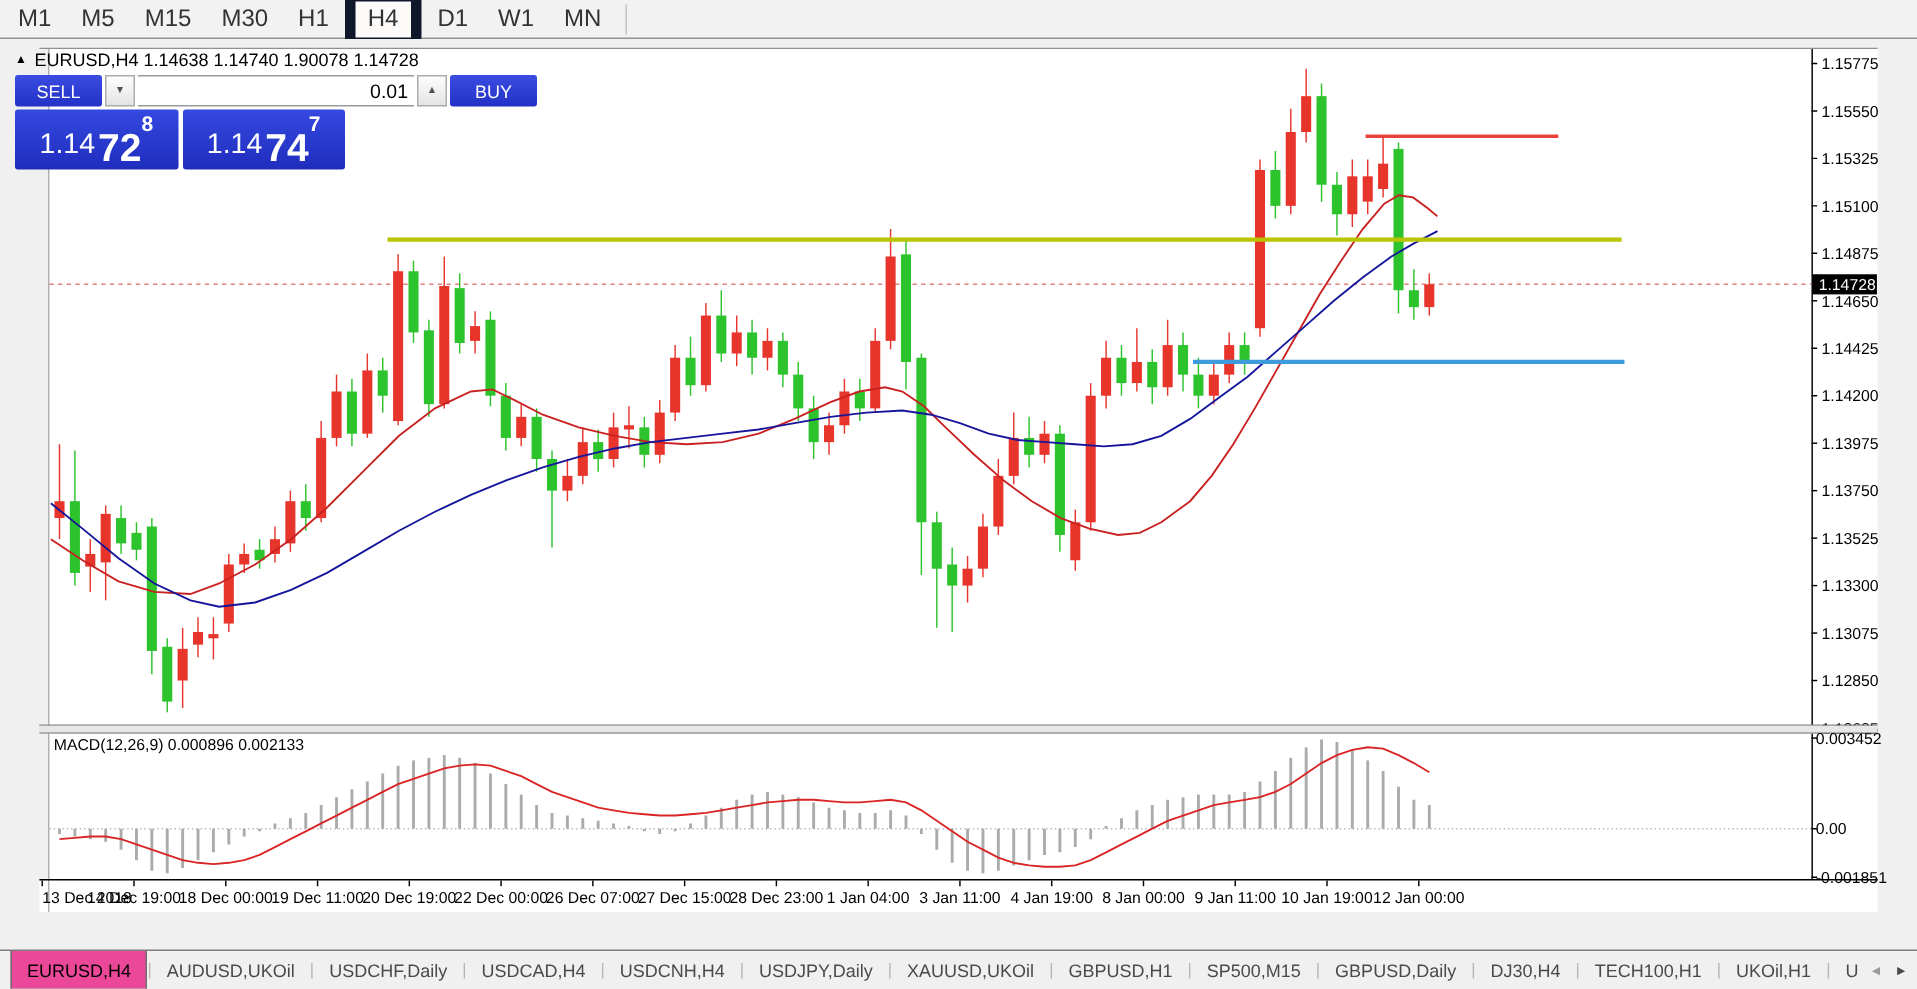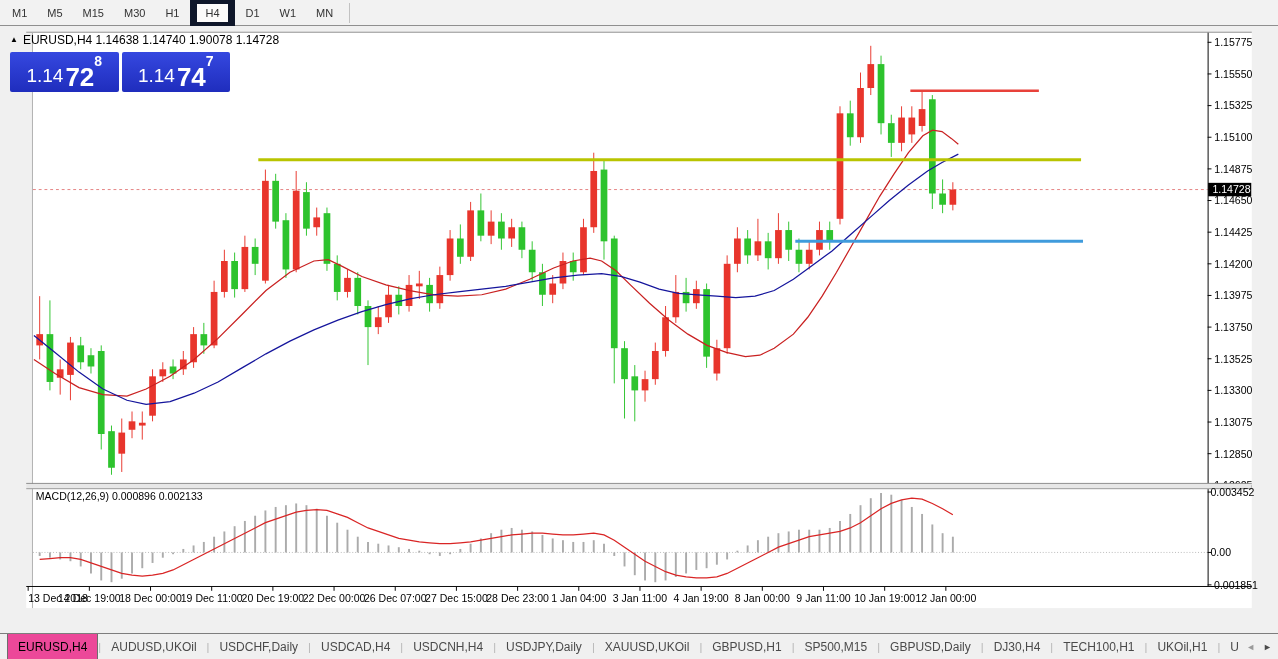--- a/index.html
+++ b/index.html
@@ -1,20 +1,20 @@
 <!DOCTYPE html>
 <html><head>
 <meta charset="utf-8">
 <style>
   html,body{margin:0;padding:0;width:1278px;height:659px;overflow:hidden;background:#f0f0f0;
     font-family:"Liberation Sans",sans-serif;-webkit-font-smoothing:antialiased;position:relative;}
   
   .toolbar{position:absolute;left:0;top:0;width:1278px;height:26px;background:#f2f2f2;
     border-bottom:1px solid #8f8f8f;display:flex;align-items:center;padding-left:2px;box-sizing:border-box;}
-  .tf-btn{font-size:11px;color:#333;padding:3px 8px;margin:4px 1px;border:1px solid transparent;cursor:default;}
+  .tf-btn{font-size:16px;color:#333;padding:3px 8px;margin:4px 1px;border:1px solid transparent;cursor:default;}
   .tf-btn.active{background:#fcfbfa;border:7px solid #0f172a;}
   .tb-sep{width:1px;height:20px;background:#c2c2c2;margin:0 6px;}
   
   #chart-title{position:absolute;left:10px;top:33px;font-size:12px;color:#000;display:flex;align-items:center;gap:5px;}
   #chart-title .tri{font-size:8px;line-height:1;}
   
   #quote{position:absolute;left:10px;top:50px;width:220px;}
   .q-row1{display:flex;height:21px;gap:2px;}
   .q-btn{background:linear-gradient(180deg,#3a4ce2,#2331c6);color:#fff;font-size:12px;
     display:flex;align-items:center;justify-content:center;border-radius:2px;flex:0 0 58px;cursor:pointer;}
@@ -431,20 +431,27 @@
       <text x="959" y="627" font-size="11" fill="#000" text-anchor="middle">12 Jan 00:00</text>
     </g>
   </svg>
 
 <div id="chart-title">
   <span class="tri">▲</span>
   <span>EURUSD,H4  1.14638 1.14740 1.90078 1.14728</span>
 </div>
 
 <div id="quote">
+  <div class="q-row1">
+    <div class="q-btn">SELL</div>
+    <div class="spin">▼</div>
+    <input class="lot" value="0.01" style="">
+    <div class="spin">▲</div>
+    <div class="q-btn">BUY</div>
+  </div>
   <div class="q-row2">
     <div class="q-price">
       <span class="sm">1.14</span>
       <span class="big">72</span>
       <span class="sup">8</span>
     </div>
     <div class="q-price">
       <span class="sm">1.14</span>
       <span class="big">74</span>
       <span class="sup">7</span>

